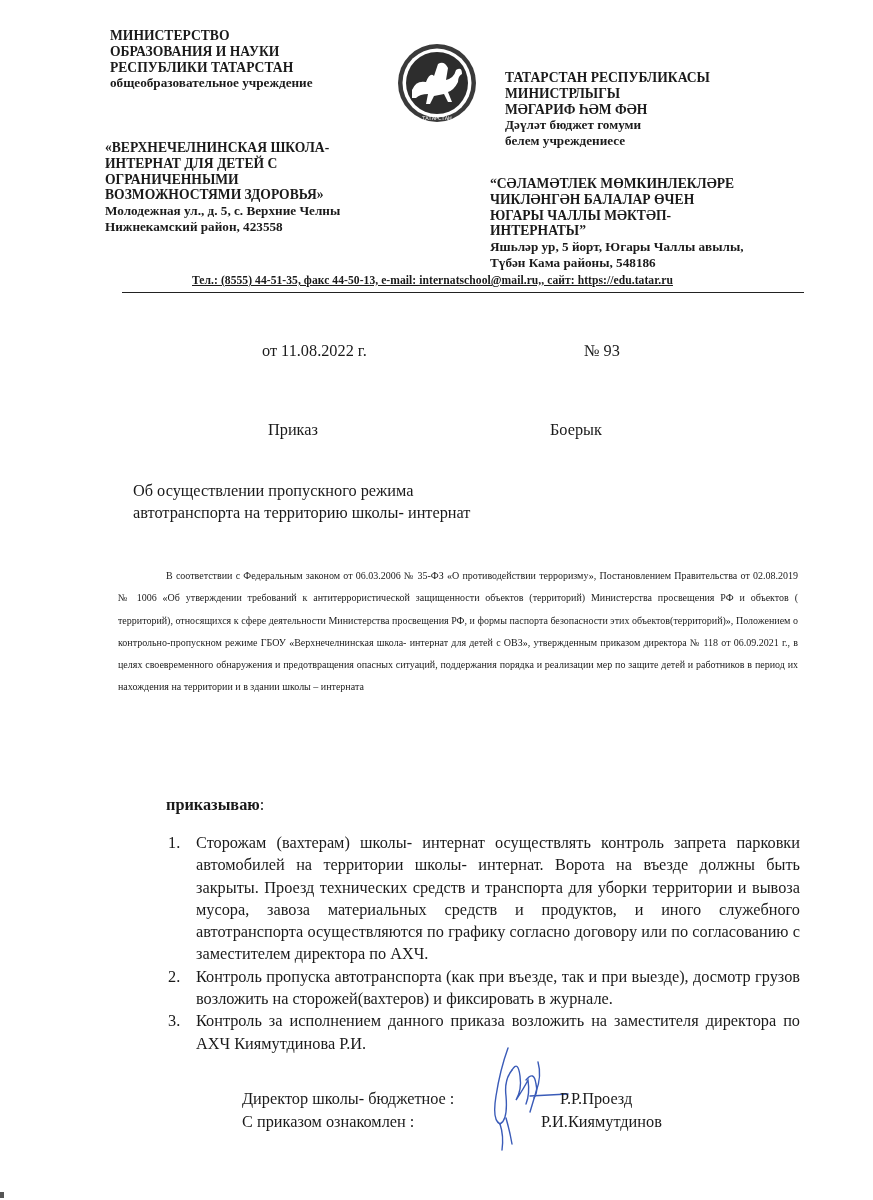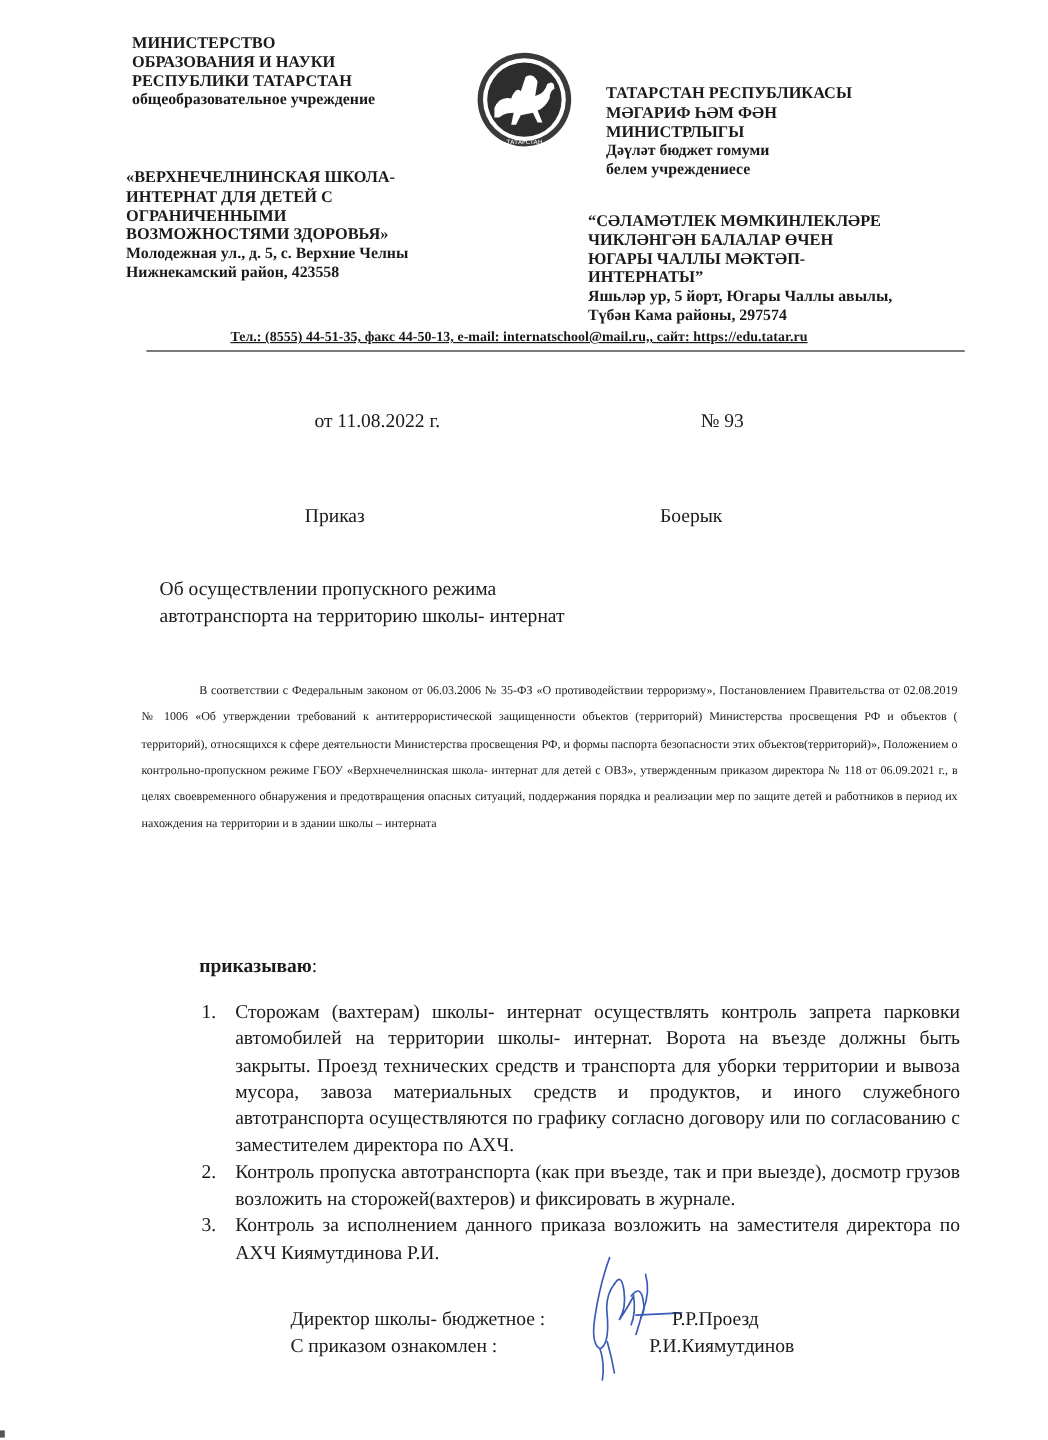--- a/index.html
+++ b/index.html
@@ -19,21 +19,21 @@
     left: 122px; top: 268px; width: 682px; height: 24px;
     border-bottom: 1.3px solid #222;
   }
   #contact-text {
     position: absolute; left: 70px; top: 6px; font-size: 11.6px; font-weight: bold;
     text-decoration: underline; white-space: nowrap; letter-spacing: 0.05px;
   }
   .body-text { font-size: 16.3px; line-height: 22.2px; }
   #date { left: 262px; top: 340px; }
   #number { left: 584px; top: 340px; }
-  #title-ru { left: 254px; top: 419px; }
+  #title-ru { left: 268px; top: 419px; }
   #title-tt { left: 550px; top: 419px; }
   #subject { left: 118px; top: 480px; width: 420px; margin-left: 15px; }
   #preamble {
     left: 118px; top: 565px; width: 680px; text-align: justify;
     text-indent: 48px; font-size: 10px; line-height: 22.3px;
   }
   #order-word { left: 166px; top: 794px; font-weight: bold; }
   #order-list {
     left: 168px; top: 832px; width: 632px; margin: 0; padding: 0; list-style: none;
     font-size: 16.3px; line-height: 22.3px;
@@ -70,32 +70,32 @@
     <circle cx="41" cy="41" r="39" fill="#3a3a3a"></circle>
     <circle cx="41" cy="41" r="34.5" fill="#ffffff"></circle>
     <circle cx="41" cy="41" r="31" fill="#2d2d2d"></circle>
     <path d="M16 48 Q20 38 30 40 Q34 30 38 34 L42 22 Q48 18 52 26 L50 38 Q58 36 60 28 Q66 24 66 32 Q62 34 62 40 Q58 48 52 50 L56 60 L52 60 L48 52 L38 54 L34 62 L30 62 L32 52 Q24 52 20 56 L16 56 Z" fill="#ffffff"></path>
     <text x="41" y="78" font-size="5" fill="#ffffff" text-anchor="middle" font-family="DejaVu Sans, sans-serif">ТАТАРСТАН</text>
   </svg>
 </div>
 
 <div id="hdr-right-top" class="abs hdr">
   <div class="caps">ТАТАРСТАН РЕСПУБЛИКАСЫ</div>
+  <div class="caps">МИНИСТРЛЫГЫ</div>
   <div class="caps">МӘГАРИФ ҺӘМ ФӘН</div>
-  <div class="caps">МИНИСТРЛЫГЫ</div>
   <div>Дәүләт   бюджет  гомуми</div>
   <div>белем учреждениесе</div>
 </div>
 <div id="hdr-right-bottom" class="abs hdr">
   <div class="caps">“СӘЛАМӘТЛЕК  МӨМКИНЛЕКЛӘРЕ</div>
   <div class="caps">ЧИКЛӘНГӘН  БАЛАЛАР ӨЧЕН</div>
   <div class="caps">ЮГАРЫ  ЧАЛЛЫ  МӘКТӘП-</div>
   <div class="caps">ИНТЕРНАТЫ”</div>
   <div>Яшьләр ур, 5 йорт, Югары Чаллы авылы,</div>
-  <div>Түбән Кама районы, 297574</div>
+  <div>Түбән Кама районы, 548186</div>
 </div>
 
 <div id="contact-line" class="abs">
   <span id="contact-text">Тел.: (8555) 44-51-35, факс  44-50-13, e-mail: internatschool@mail.ru,, сайт: https://edu.tatar.ru</span>
 </div>
 
 <div id="date" class="abs body-text">от  11.08.2022 г.</div>
 <div id="number" class="abs body-text">№ 93</div>
 
 <div id="title-ru" class="abs body-text">Приказ</div>

